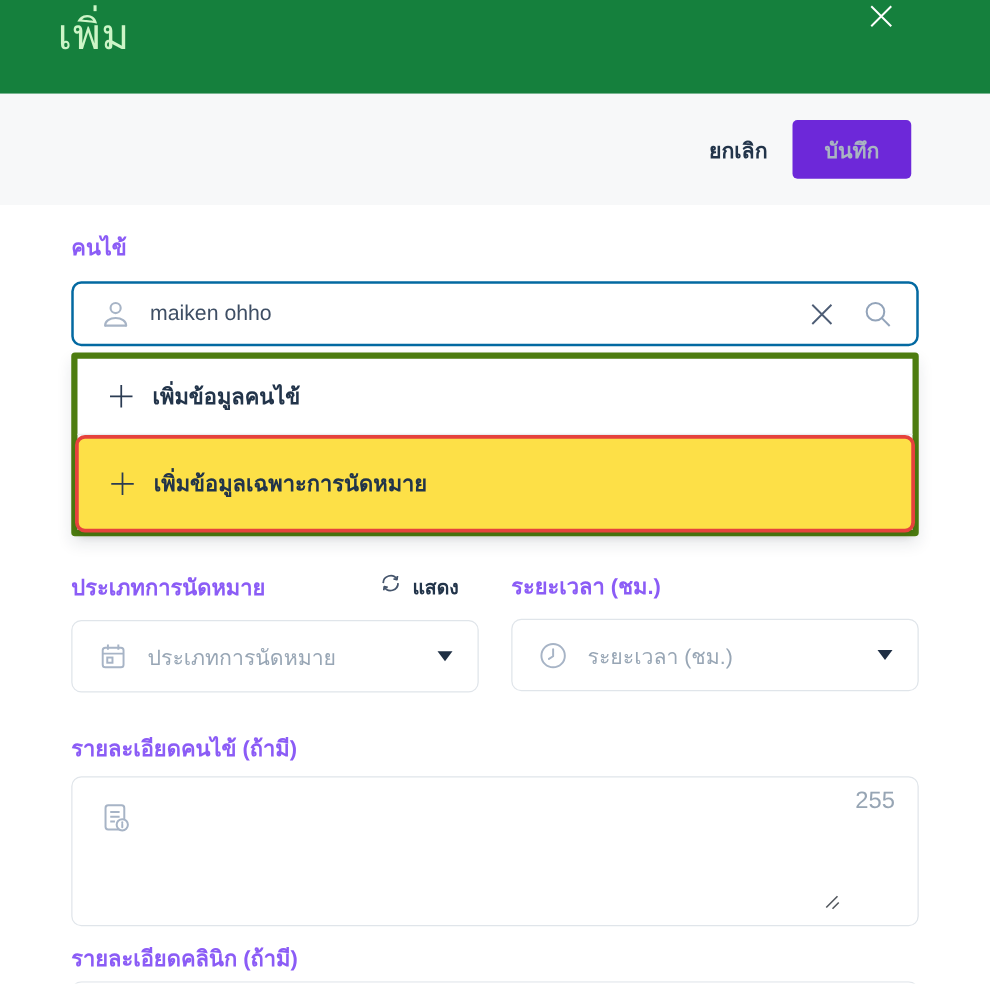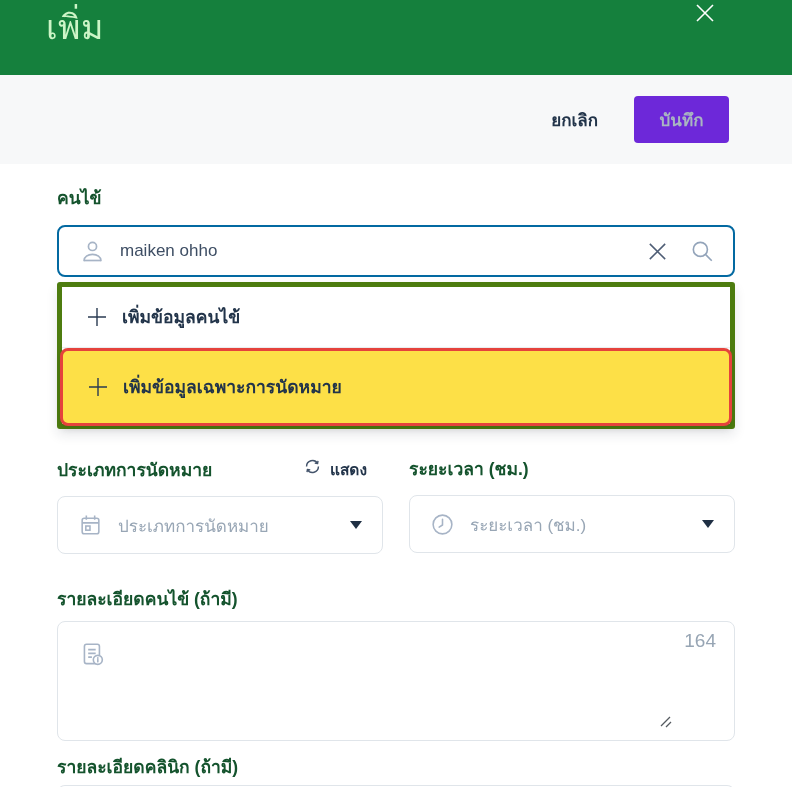--- a/index.html
+++ b/index.html
@@ -6,27 +6,27 @@
   *{box-sizing:border-box;}
   body{font-family:"Liberation Sans","DejaVu Sans",sans-serif;color:#22344a;}
   .modal{width:792px;height:787px;overflow:hidden;background:#ffffff;position:relative;}
 
   
   .hdr{height:75px;background:#15803d;display:flex;justify-content:space-between;padding:0 74px 0 46px;}
   .hdr-title{color:#cdf5c7;font-size:34px;font-weight:400;letter-spacing:.5px;}
   .close-btn{width:26px;height:26px;cursor:pointer;display:flex;align-items:center;justify-content:center;}
 
   
-  .toolbar{height:89px;background:#f7f8f9;display:flex;align-items:center;justify-content:flex-end;gap:36px;padding-right:63px;}
+  .toolbar{height:89px;background:#f7f8f9;display:flex;align-items:center;justify-content:flex-end;gap:20px;padding-right:63px;}
   .cancel{font-size:17px;font-weight:700;color:#22344a;cursor:pointer;}
   .save{width:95px;height:47px;background:#6d28d9;border:none;border-radius:4px;color:#a9b5c1;font-size:17px;font-weight:700;font-family:Liberation Serif, serif;}
 
   
   .body{padding:0 57px;}
-  .field-label{font-size:17.5px;font-weight:700;color:#14532d;line-height:24px;}
+  .field-label{font-size:17.5px;font-weight:700;color:#8b5cf6;line-height:24px;}
   .lbl-patient{margin-top:22px;}
 
   
   .search{margin-top:15px;height:52px;border:2px solid #0369a1;border-radius:8px;background:#fff;display:flex;align-items:center;padding:0 18px 0 20px;gap:14px;}
   .search-value{font-size:17px;color:#3e4e64;flex:1;}
   .search .right-icons{display:flex;align-items:center;gap:20px;}
 
   
   .panel{margin-top:5px;background:#fff;border:5px solid #4d7c0f;border-radius:3px;box-shadow:0 6px 12px rgba(33,43,54,.10);}
   .opt{display:flex;align-items:center;gap:15px;padding-left:25px;cursor:pointer;}
@@ -176,21 +176,21 @@
     <div class="ta">
       <span class="doc-icon">
         <svg width="30" height="30" viewBox="0 0 28 28" fill="none" stroke="#a7b4c6" stroke-width="1.5">
           <path d="M6 4 H19 a2 2 0 0 1 2 2 V14" stroke="none"></path>
           <rect x="6" y="4" width="14" height="18" rx="2"></rect>
           <path d="M9.5 9 H16.5 M9.5 12.5 H16.5 M9.5 16 H13"></path>
           <circle cx="18.5" cy="18.5" r="4.2" fill="#ffffff"></circle>
           <path d="M18.5 16.6 V17.1 M18.5 18.3 V20.4" stroke-linecap="round"></path>
         </svg>
       </span>
-      <span class="count">164</span>
+      <span class="count">255</span>
       <span class="grip">
         <svg width="13" height="13" viewBox="0 0 13 13">
             <path d="M11 2 L2 11 M12 7 L7 12" stroke="#555a60" stroke-width="1.3" fill="none"></path>
           </svg>
       </span>
     </div>
 
     <div class="field-label lbl-clinic">รายละเอียดคลินิก (ถ้ามี)</div>
     <div class="ta-stub"></div>
 

